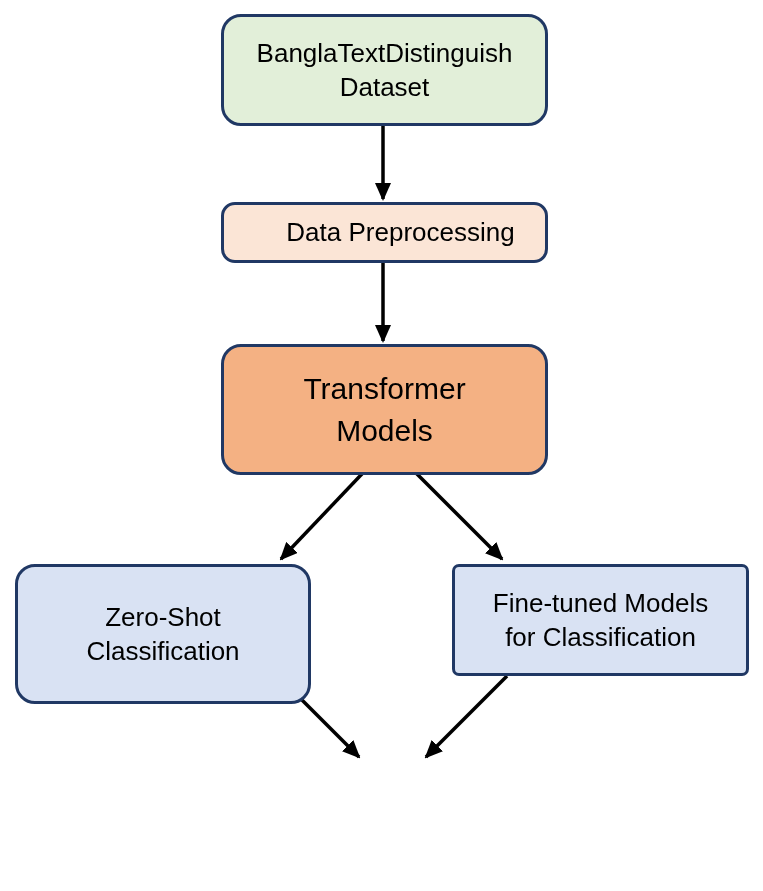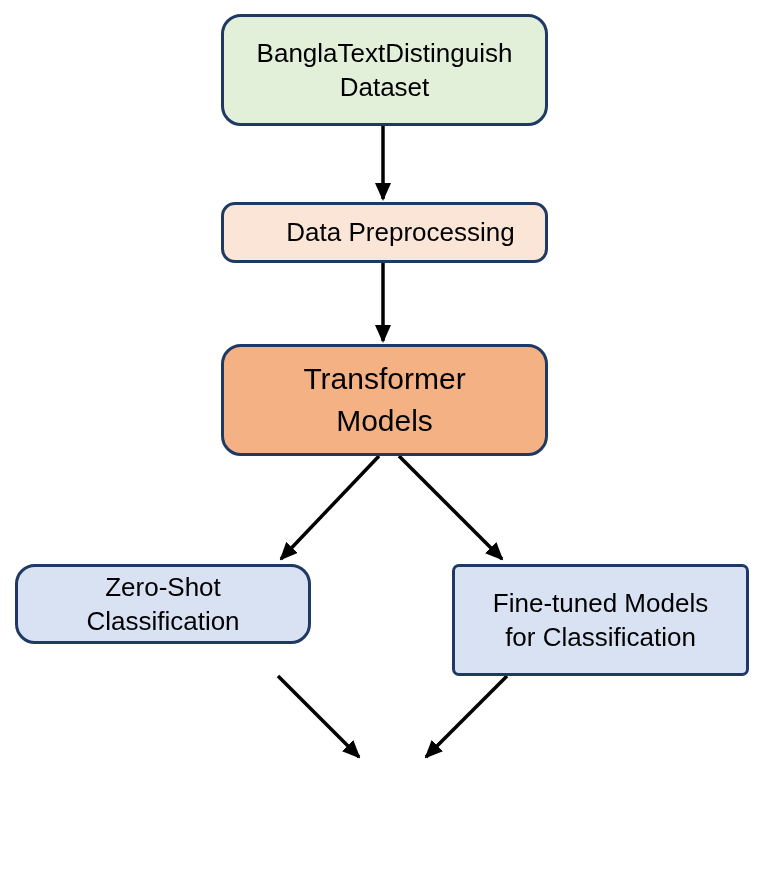--- a/index.html
+++ b/index.html
@@ -43,27 +43,27 @@
     left: 221px; top: 14px; width: 327px; height: 112px;
     background: var(--green-fill);
   }
   .node-preprocessing {
     left: 221px; top: 202px; width: 327px; height: 61px;
     background: var(--peach-fill);
     border-radius: 14px;
     padding-left: 32px;
   }
   .node-transformer {
-    left: 221px; top: 344px; width: 327px; height: 112px;
+    left: 221px; top: 344px; width: 327px; height: 131px;
     background: var(--orange-fill);
     font-size: 30px;
     line-height: 1.4;
   }
   .node-zero-shot {
-    left: 15px; top: 564px; width: 296px; height: 80px;
+    left: 15px; top: 564px; width: 296px; height: 140px;
     background: var(--blue-fill);
   }
   .node-fine-tuned {
     left: 452px; top: 564px; width: 297px; height: 112px;
     background: var(--blue-fill);
     border-radius: 7px;
   }
   .node-evaluation {
     left: 221px; top: 761px; width: 327px; height: 108px;
     background: var(--green-fill);

